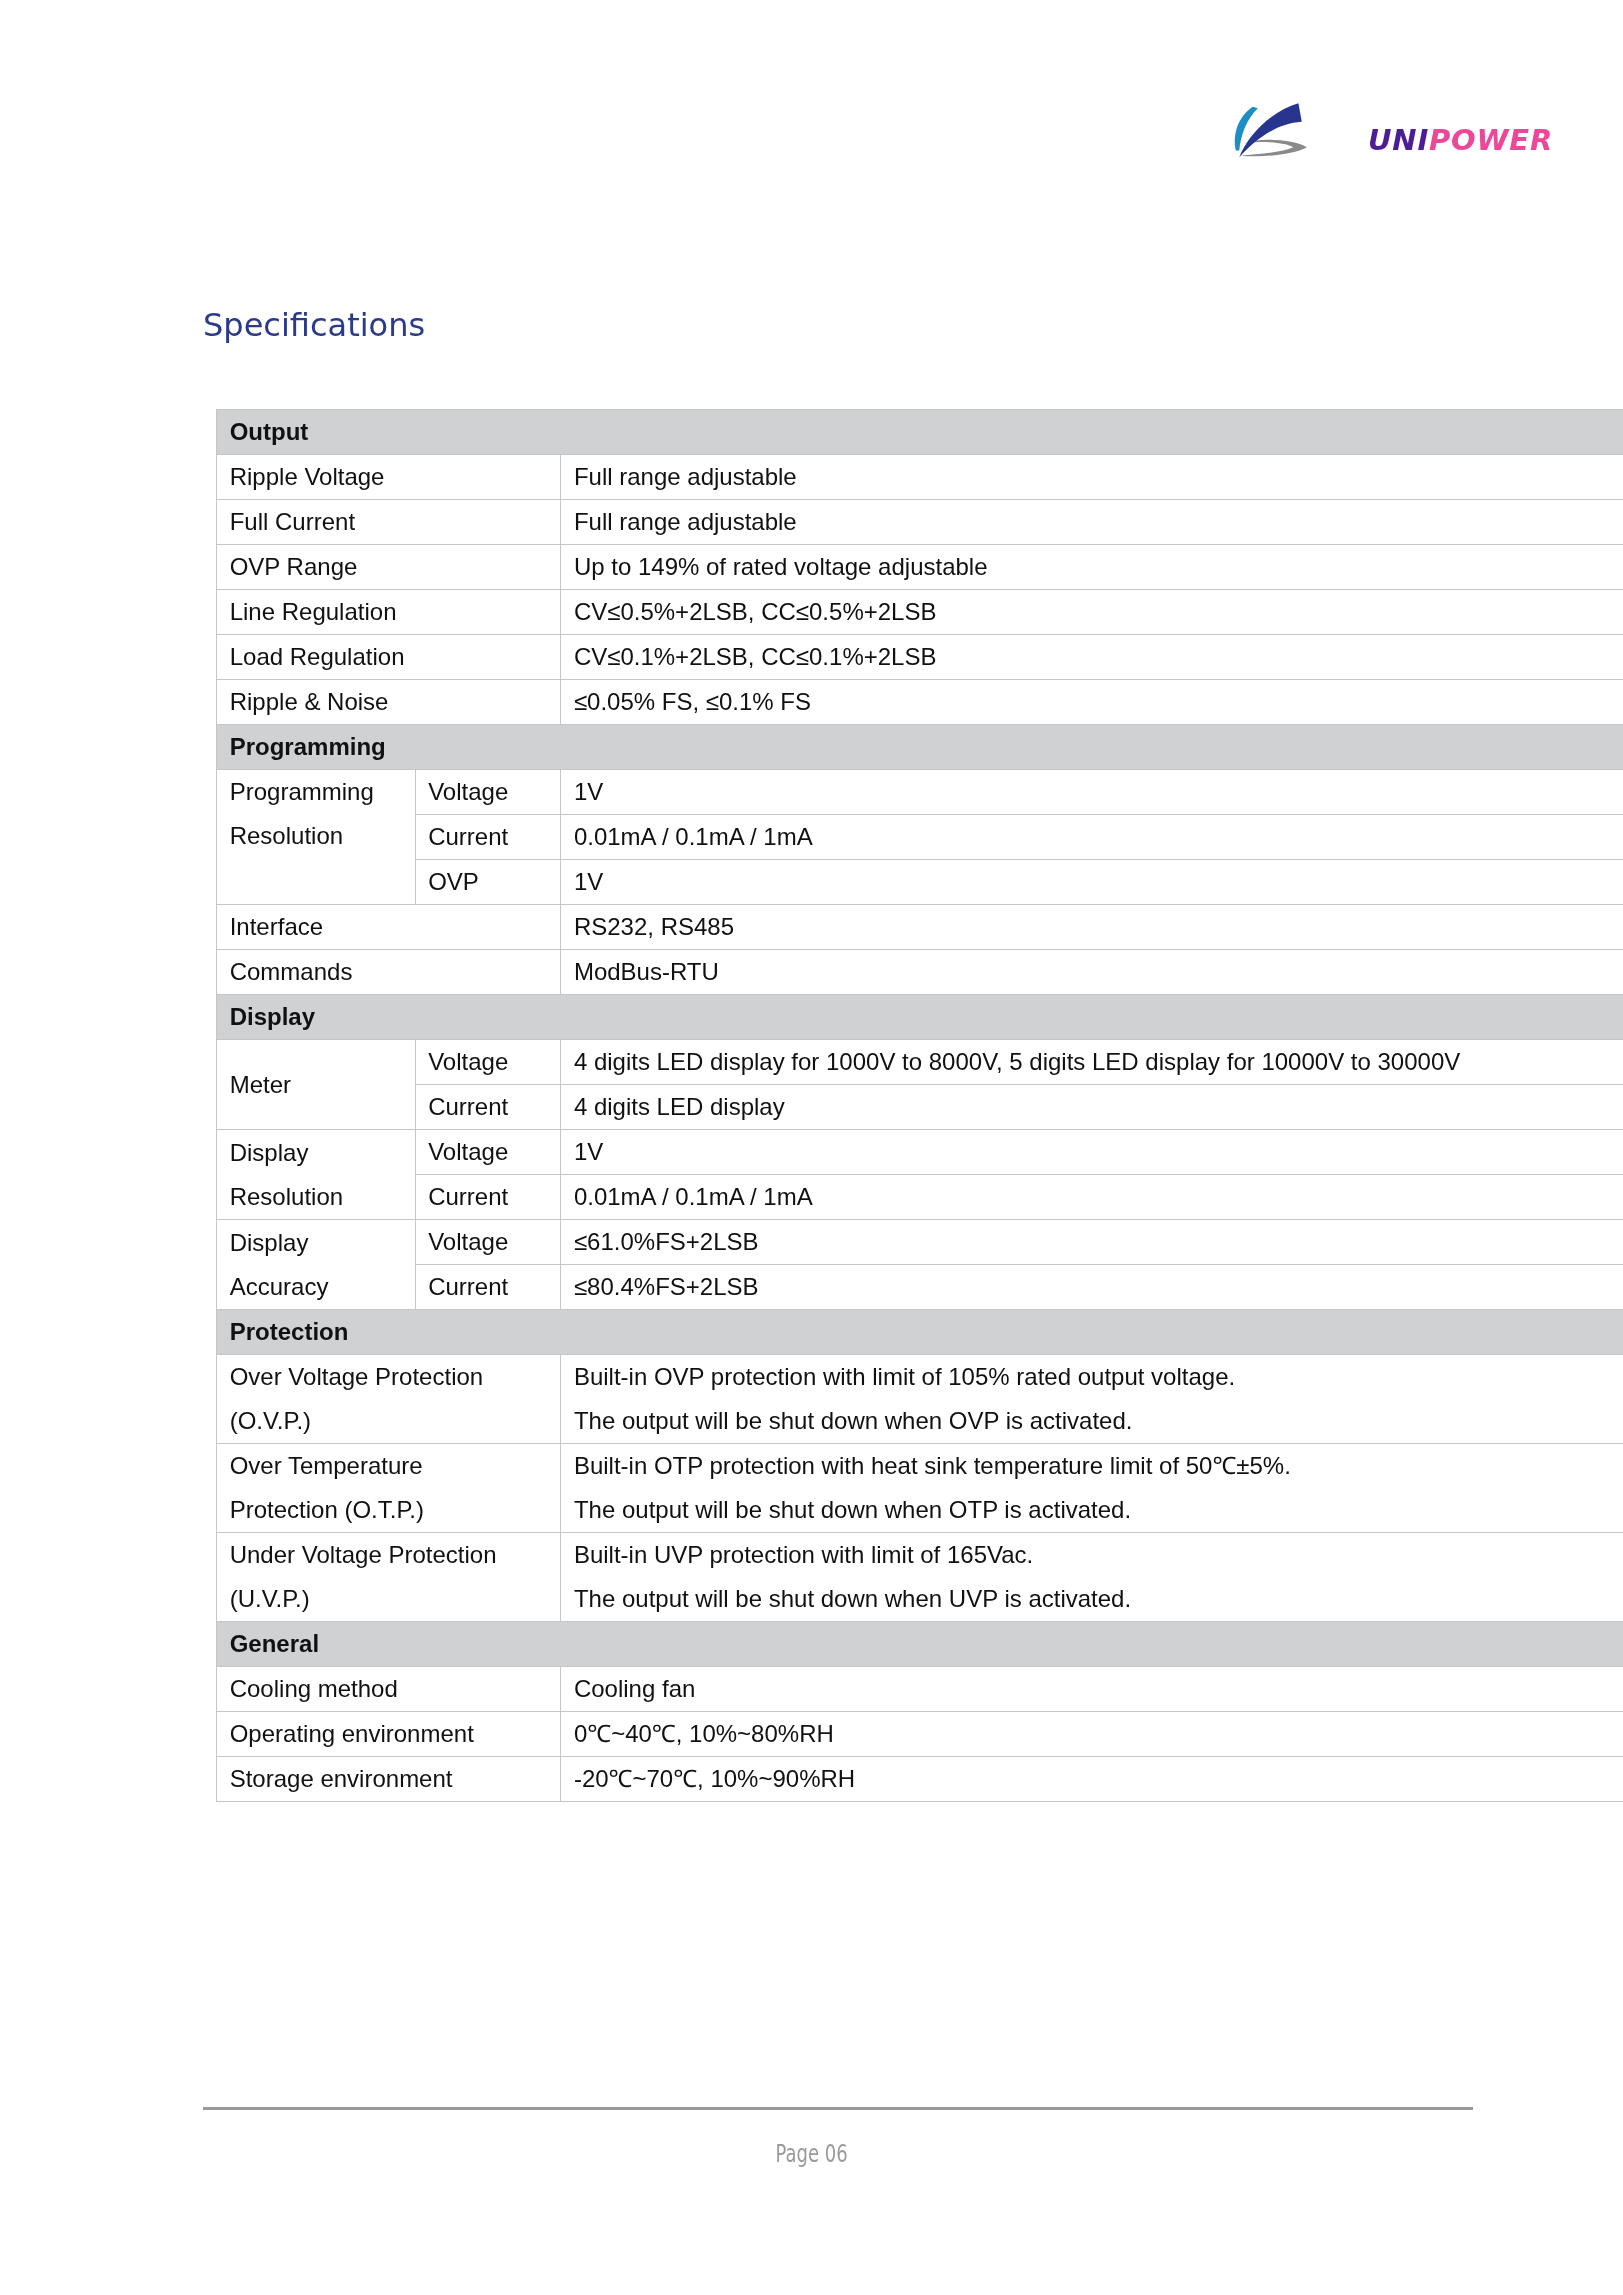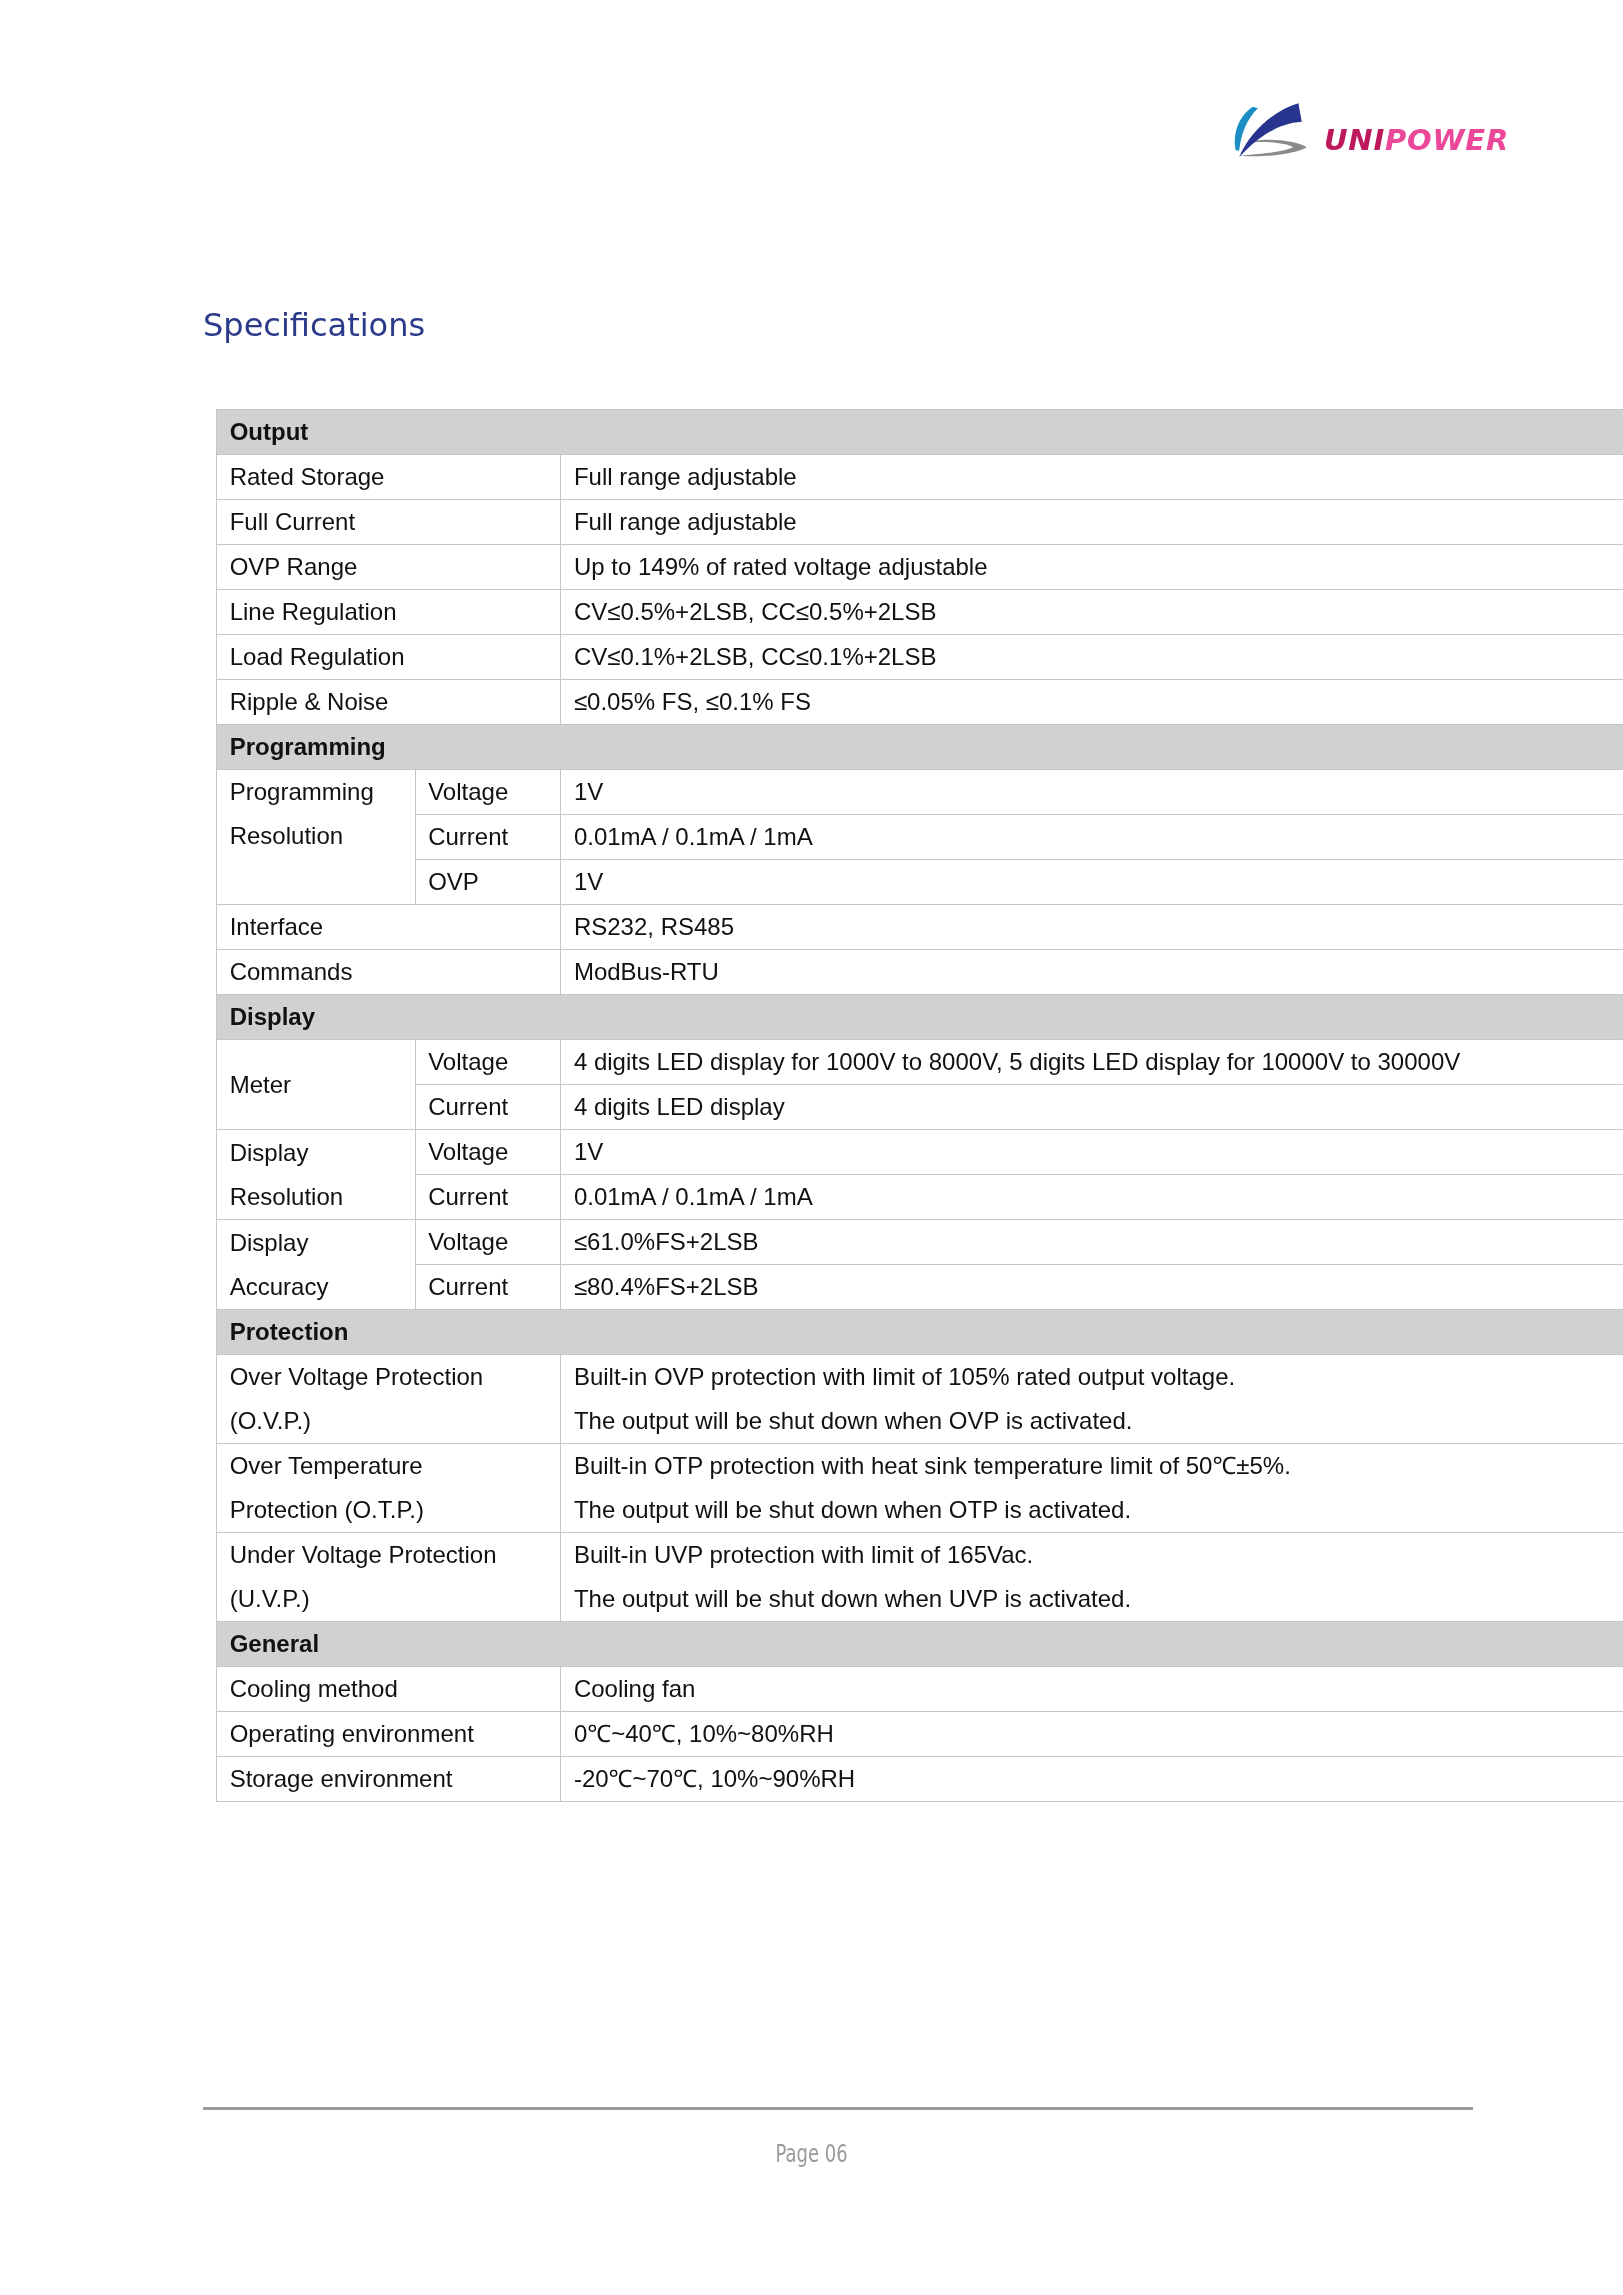--- a/index.html
+++ b/index.html
@@ -1,19 +1,19 @@
 <!DOCTYPE html>
 <html style="font-size:13.5px"><head>
   <meta charset="utf-8">
   <style>
     html, body { margin:0; padding:0; background:#ffffff; }
     body { width:1623px; height:2295px; position:relative; overflow:hidden; font-family:"Liberation Sans", sans-serif; color:#111; }
     .logo { position:absolute; left:1224px; top:98px; width:254px; height:68px; }
     .logo-text { position:absolute; left:100px; top:25px; font-family:"DejaVu Sans", sans-serif; font-weight:bold; font-style:italic; font-size:29px; letter-spacing:0.8px; }
-    .logo-text .uni { color:#be185d; }
+    .logo-text .uni { color:#4c1d95;margin-left:44px; }
     .logo-text .power { color:#ec4899; }
     .title { position:absolute; left:203px; top:306px; font-family:"DejaVu Sans", sans-serif; font-size:32px; color:#2b3a8a;text-align:center; }
     table.spec { position:absolute; left:216px; top:409px; width:1425px; border-collapse:collapse; font-size:24px; }
     table.spec td { border:1.7px solid #c6c6c6; padding:0 12.7px; height:42px; vertical-align:middle; line-height:44px; white-space:nowrap; }
     table.spec tr.section td { background:#d0d1d3; font-weight:bold; }
     col.c1 { width:173px; } col.c2 { width:127px; } col.c3 { width:941px; }
     td.twoline { line-height:44px; }
     .footer-rule { position:absolute; left:203px; top:2107px; width:1270px; height:2.5px; background:#9a9a9a; }
     .page-num { position:absolute; left:0; width:1623px; top:2139px; text-align:center; font-family:"DejaVu Sans", sans-serif; font-size:25px; color:#9a9a9a; transform:scaleX(0.72); transform-origin:center; }
   </style>
@@ -36,21 +36,21 @@
       <col class="c1">
       <col class="c2">
       <col class="c3">
     </colgroup>
   <tbody>
 
     <tr class="section">
         <td colspan="3">Output</td>
       </tr>
     <tr>
-        <td colspan="2">Rated Storage</td>
+        <td colspan="2">Ripple Voltage</td>
         <td>Full range adjustable</td>
       </tr>
     <tr>
         <td colspan="2">Full Current</td>
         <td>Full range adjustable</td>
       </tr>
     <tr>
         <td colspan="2">OVP Range</td>
         <td>Up to 149% of rated voltage adjustable</td>
       </tr>

